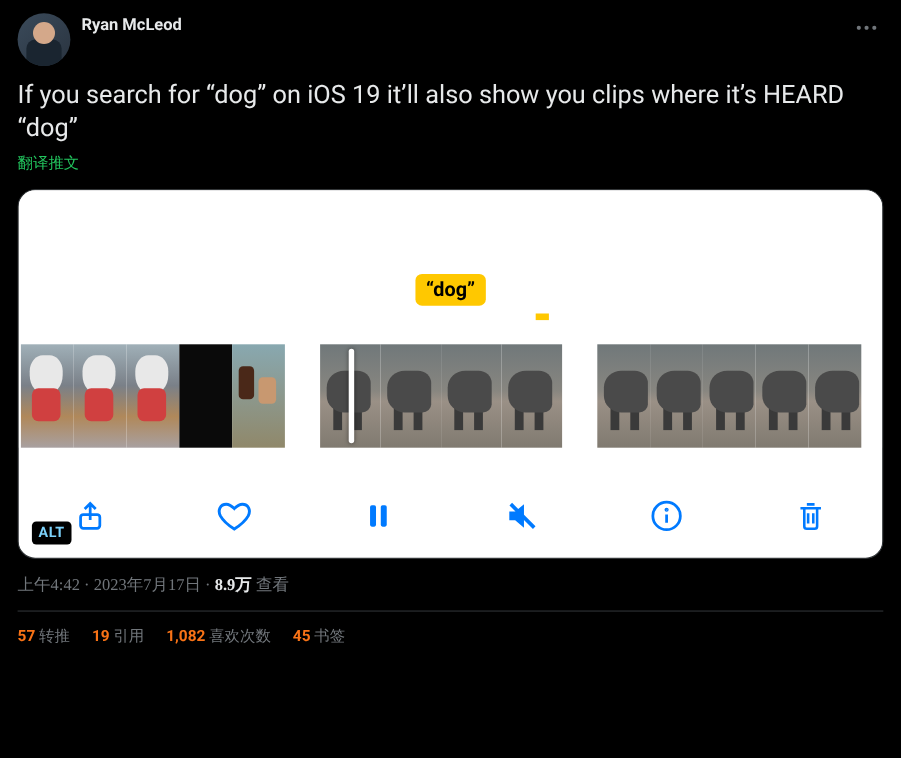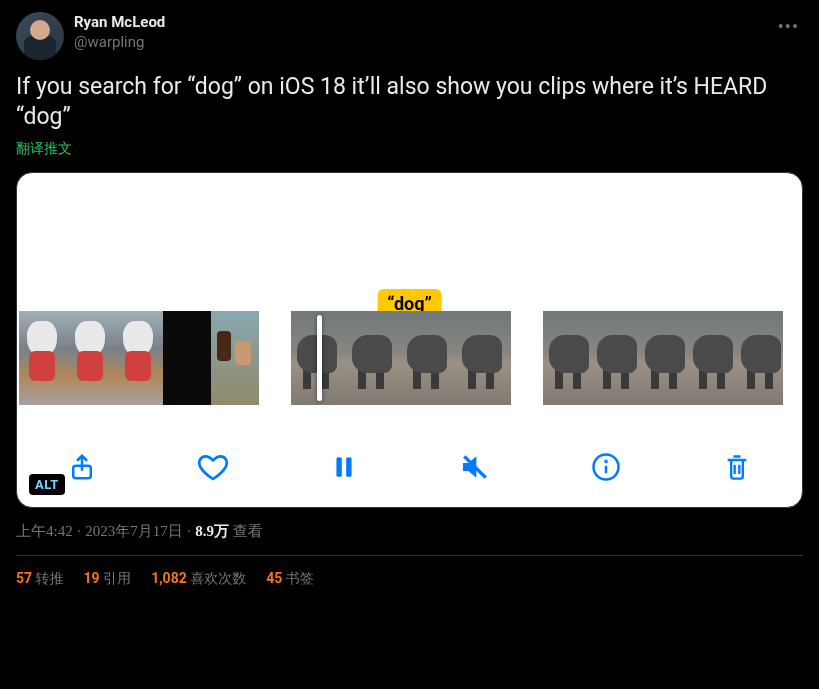--- a/index.html
+++ b/index.html
@@ -81,24 +81,23 @@
   }
   .media-card {
     background: #fff;
     border-radius: 16px;
     overflow: hidden;
     position: relative;
     height: 336px;
     border: 1px solid #2f3336;
   }
   .media-top {
-    height: 98px;
+    height: 140px;
     position: relative;
     background: #fff;
-    margin-top: 40px;
   }
   .dog-label {
     position: absolute;
     left: 50%;
     transform: translateX(-50%);
     top: 76px;
     background: #ffc800;
     color: #000;
     font-weight: 700;
     font-size: 18px;
@@ -255,26 +254,25 @@
 </style>
 </head>
 <body>
 
 <div class="tweet">
 
   <div class="header">
     <div class="avatar"></div>
     <div class="user-block">
       <div class="display-name">Ryan McLeod</div>
-      <div class="handle">@warpling</div>
     </div>
     <div class="more-icon">•••</div>
   </div>
 
-  <div class="tweet-text">If you search for “dog” on iOS 18 it’ll also show you clips where it’s HEARD “dog”</div>
+  <div class="tweet-text">If you search for “dog” on iOS 19 it’ll also show you clips where it’s HEARD “dog”</div>
 
   <span class="translate-link">翻译推文</span>
 
   <div class="media-card">
     <div class="media-top">
       <div class="dog-label">“dog”</div>
       <div class="yellow-tick"></div>
     </div>
 
     <div class="timeline">

